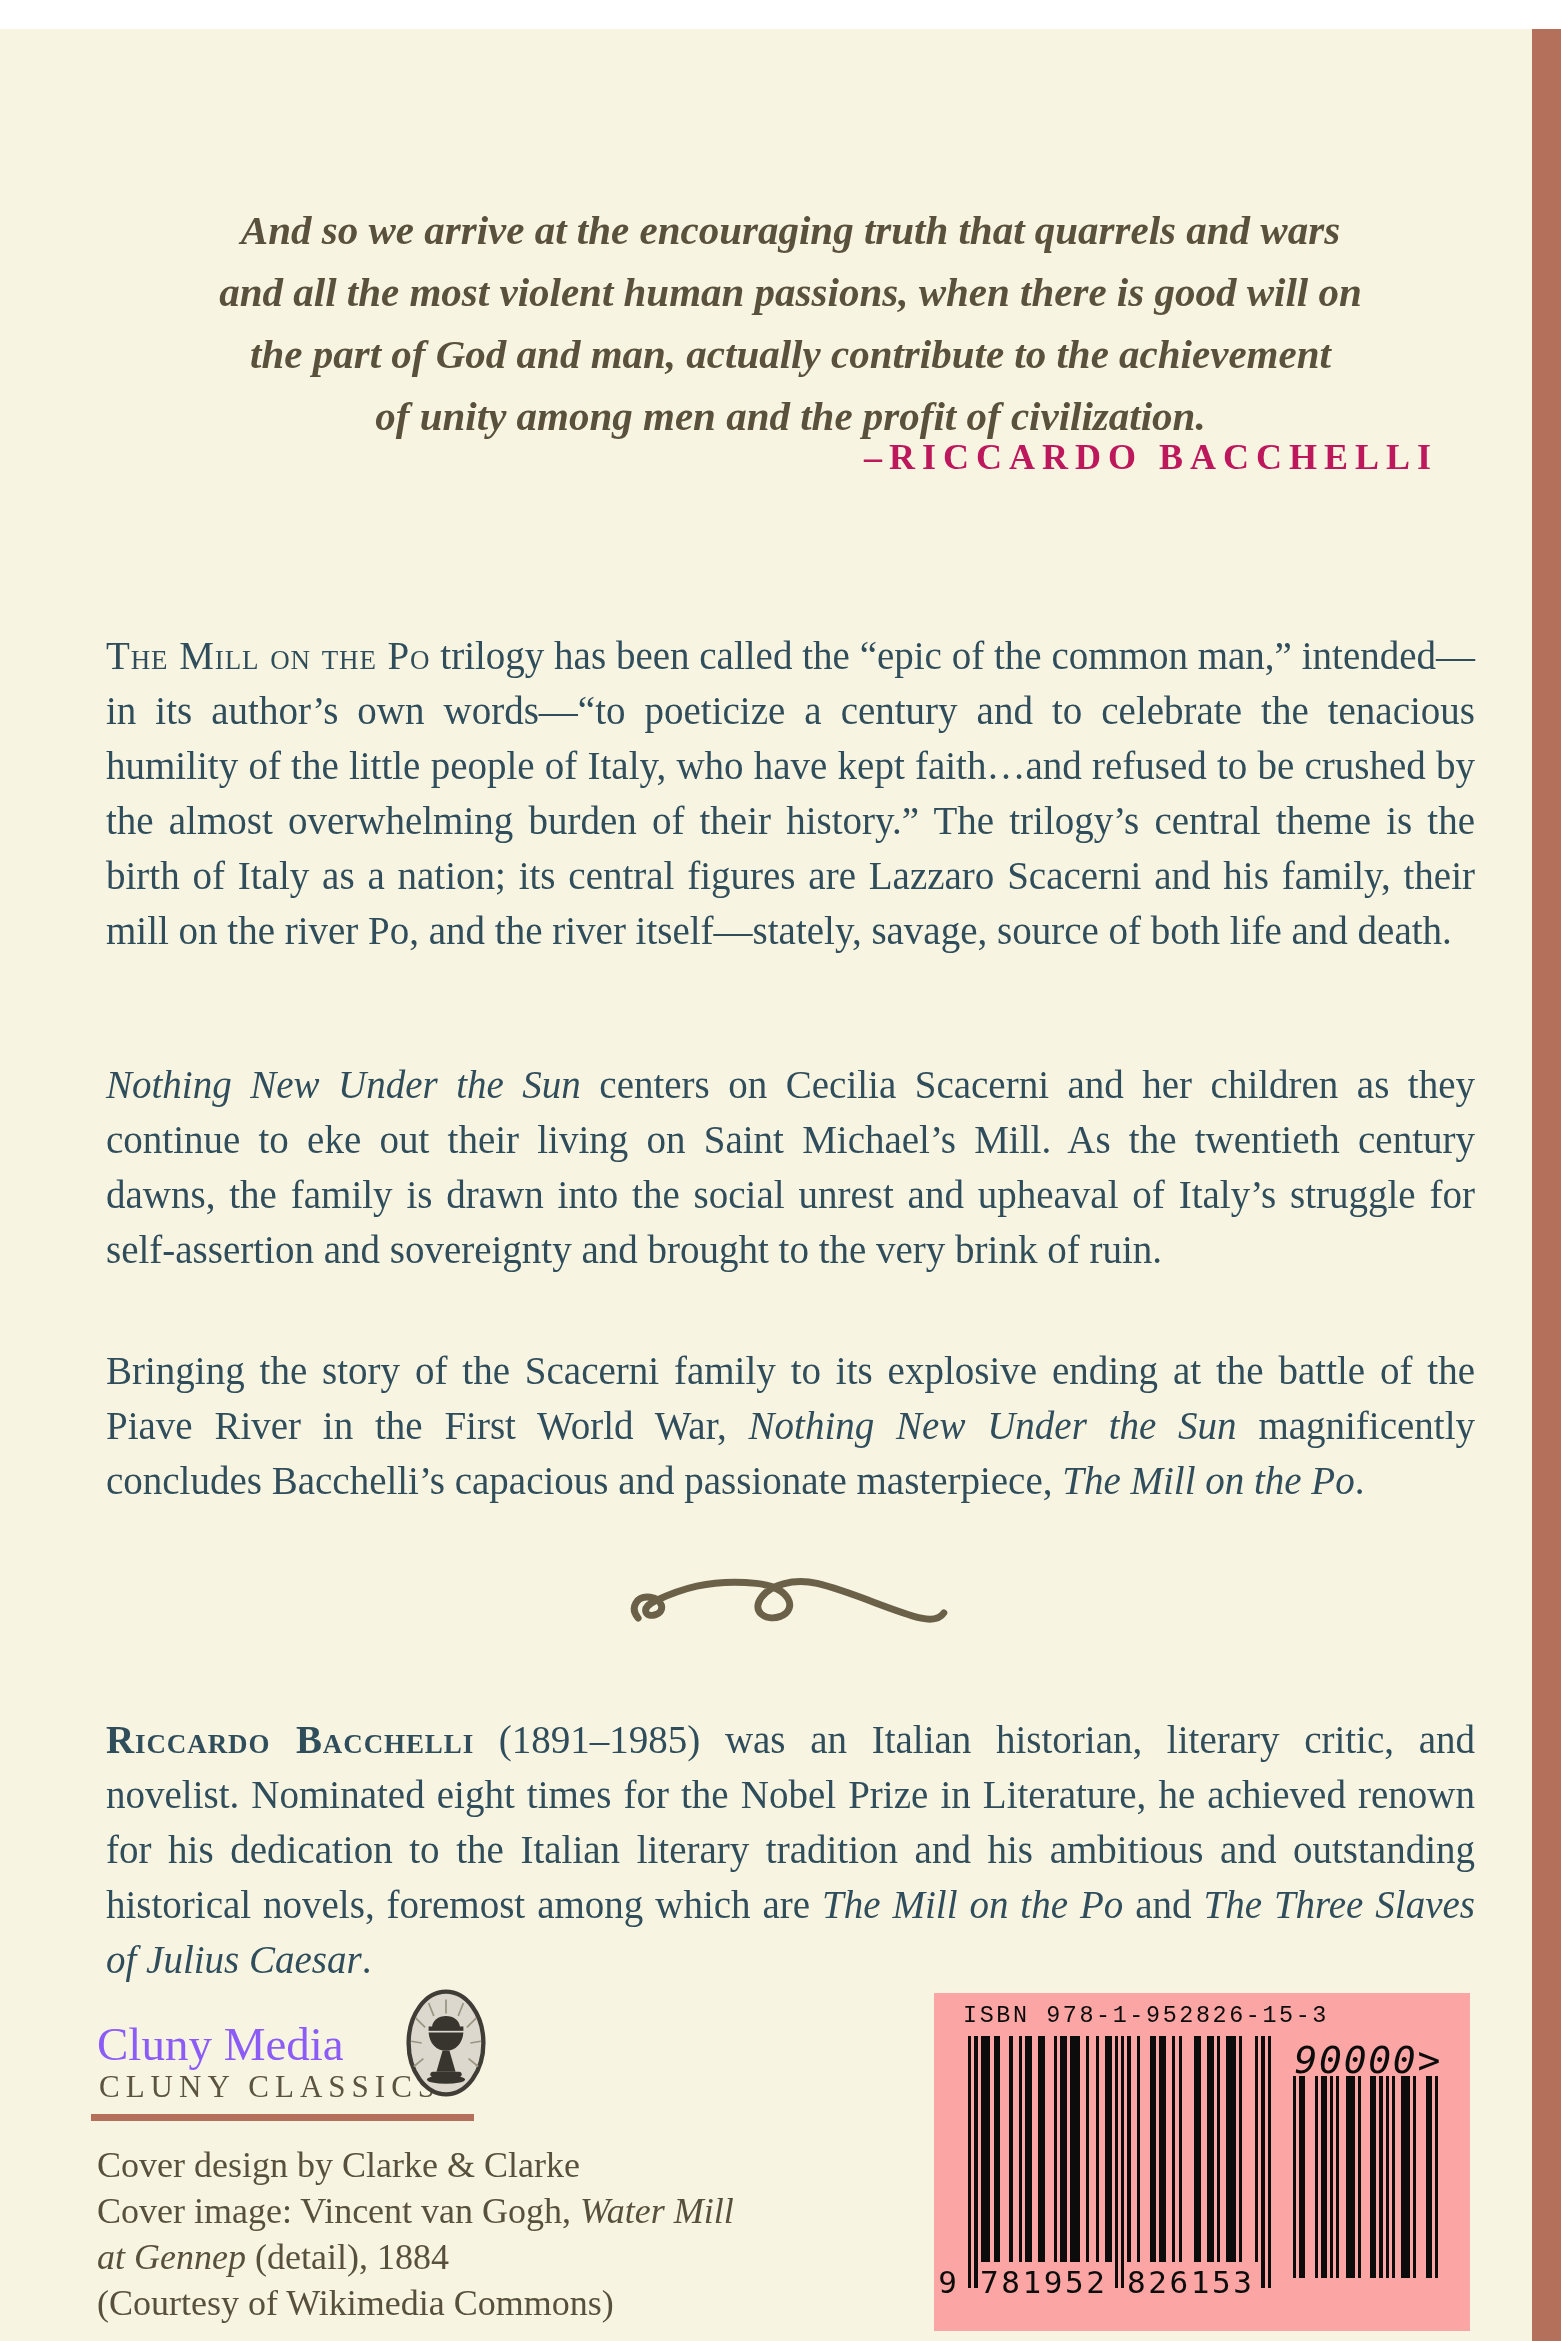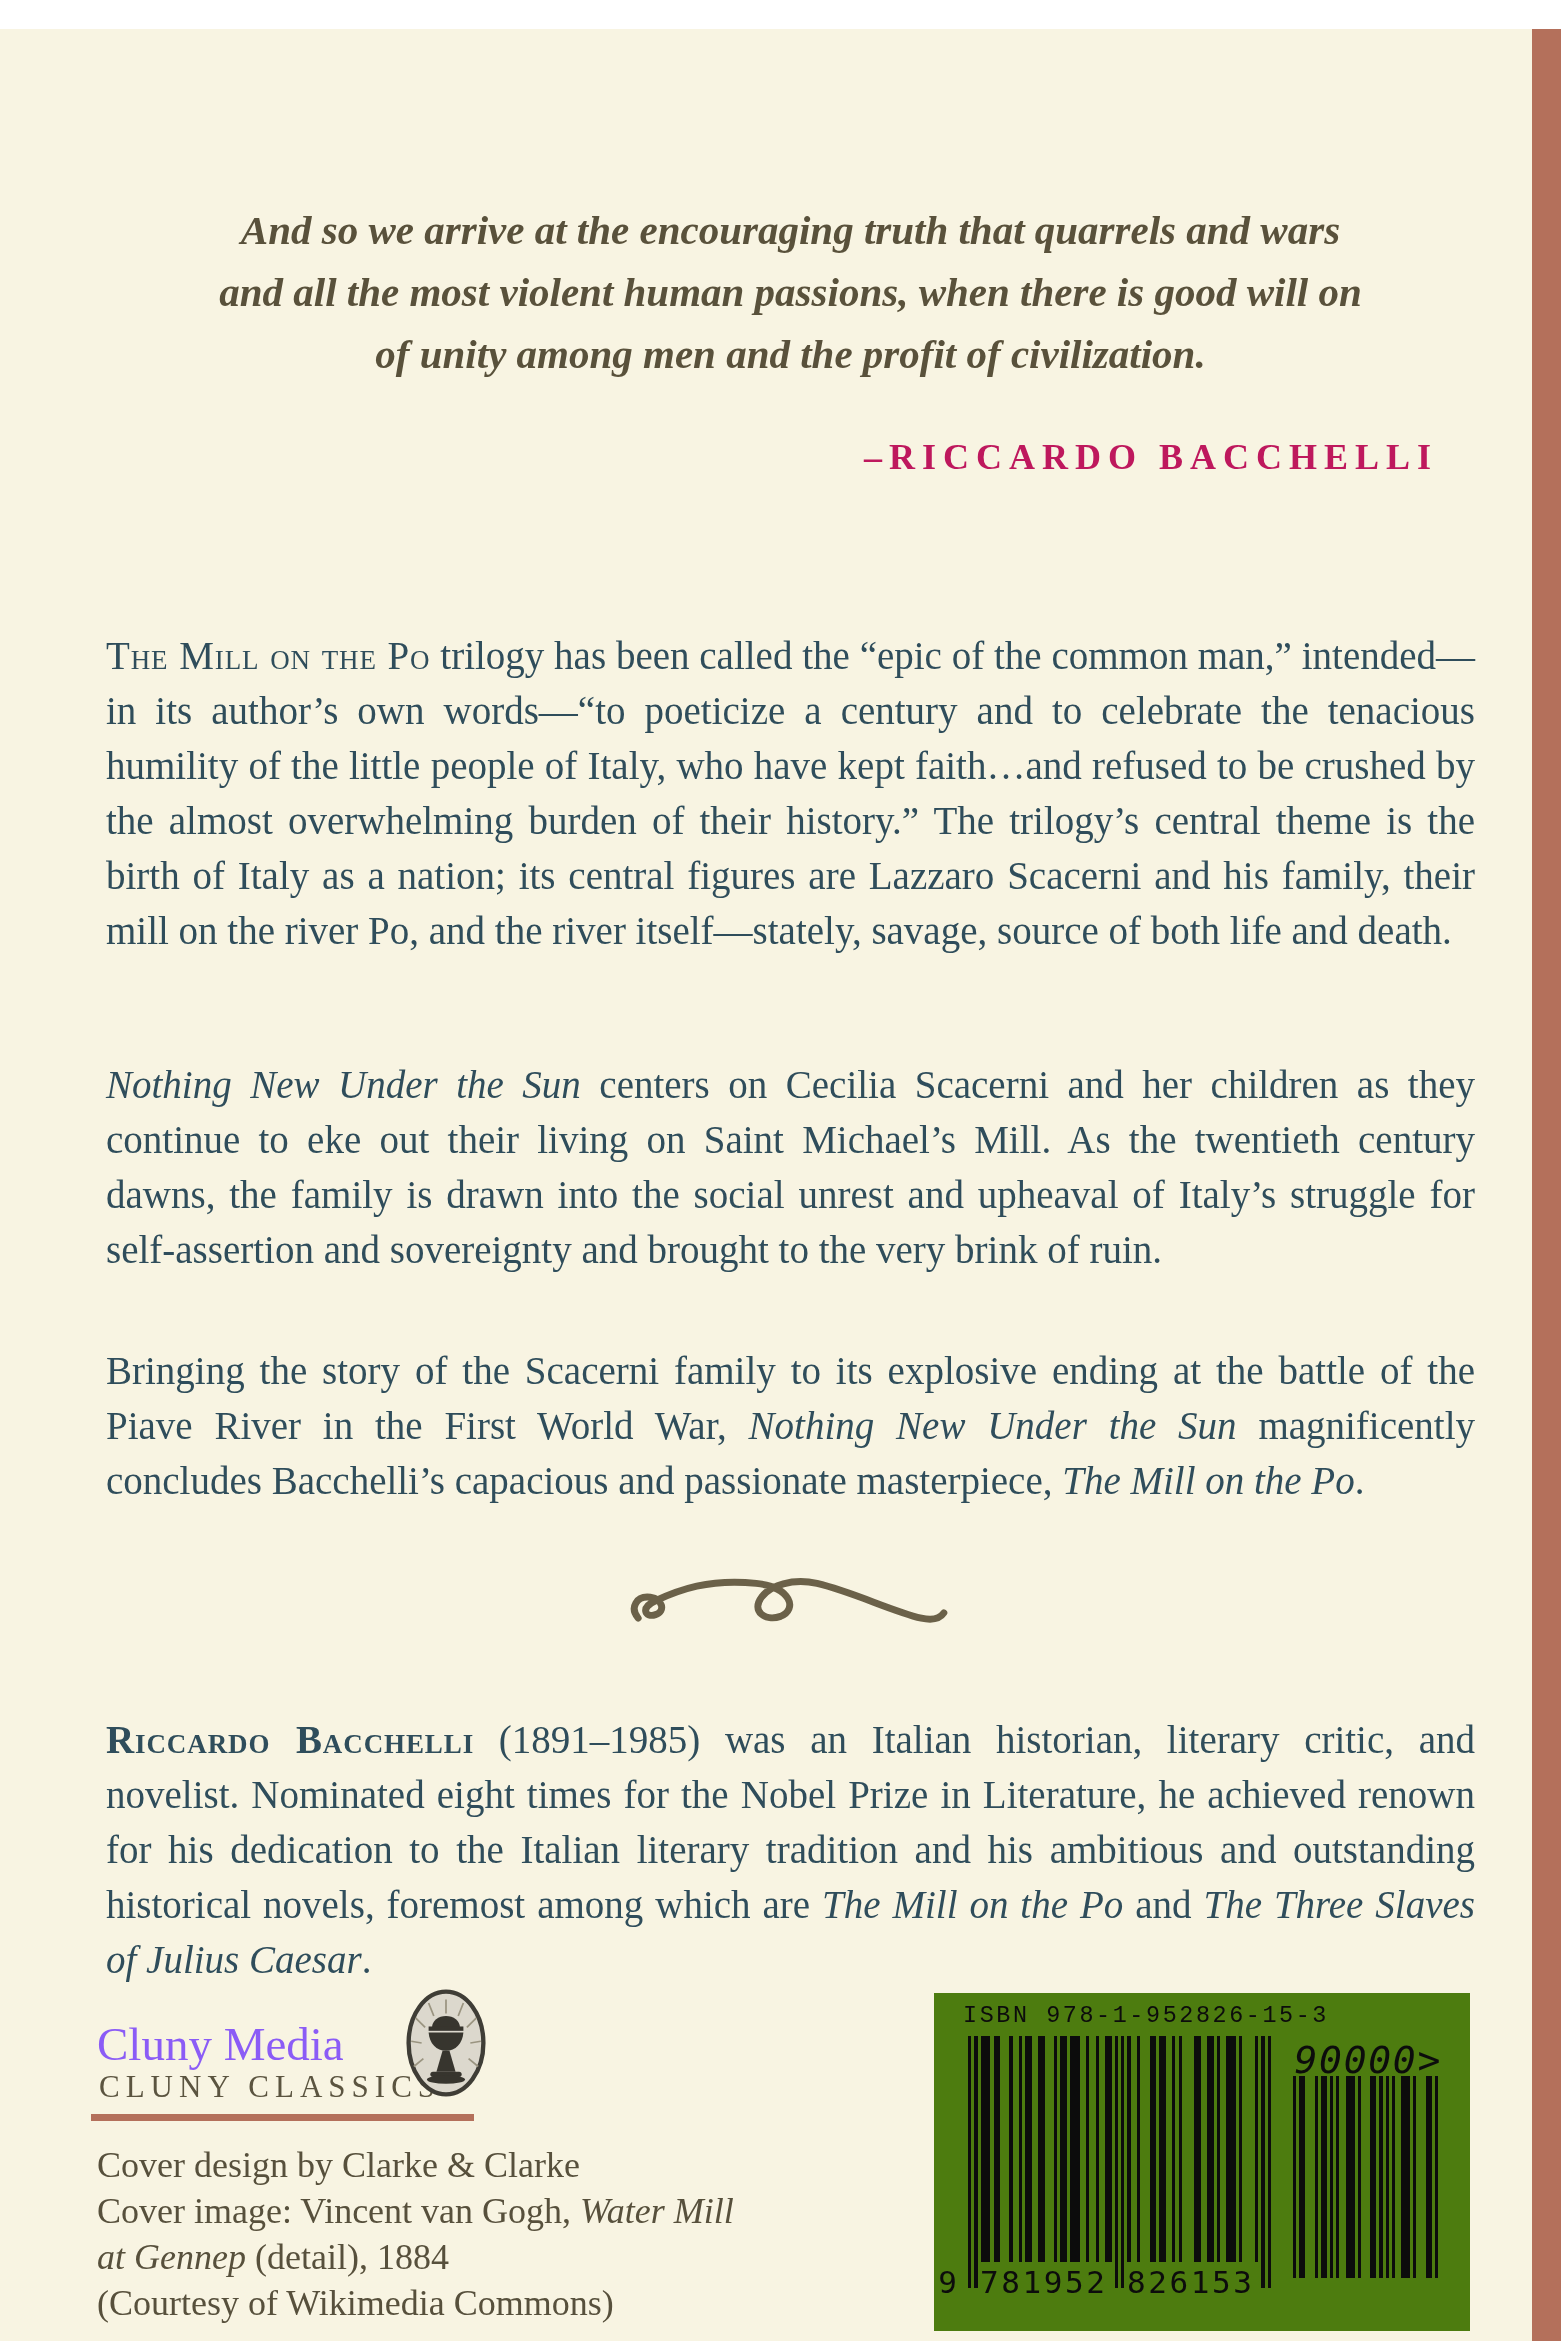--- a/index.html
+++ b/index.html
@@ -64,21 +64,21 @@
     background:#b4705b;
   }
   .credits{
     position:absolute;left:97px;top:2113px;width:486px;
     font-size:36px;line-height:46px;color:#57503c;
   }
   .credits div{white-space:nowrap;}
   
   .barcode-box{
     position:absolute;left:934px;top:1964px;width:536px;height:338px;
-    background:#4d7c0f;
+    background:#fca5a5;
   }
   .isbn-label{
     position:absolute;left:29px;top:10.4px;
     font-family:"Liberation Mono", monospace;font-size:23.4px;
     letter-spacing:2.6px;color:#0c0c0c;white-space:nowrap;
   }
   .main-bars{position:absolute;left:34px;top:43px;}
   .supp-bars{position:absolute;left:356px;top:83px;}
   .price-code{
     position:absolute;left:347px;top:45px;width:161px;
@@ -106,20 +106,21 @@
 
 <div class="page">
 
   <div class="spine-strip"></div>
 
   <div class="content">
 
     <div class="quote">
       <div>And so we arrive at the encouraging truth that quarrels and wars</div>
       <div>and all the most violent human passions, when there is good will on</div>
+      <div>the part of God and man, actually contribute to the achievement</div>
       <div>of unity among men and the profit of civilization.</div>
     </div>
     <div class="attribution">–RICCARDO BACCHELLI</div>
 
     <p class="body p1"><span class="smallcaps">The Mill on the Po</span><span> trilogy has been called the “epic of the common man,” intended—in its author’s own words—“to poeticize a century and to celebrate the tenacious humility of the little people of Italy, who have kept faith…and refused to be crushed by the almost overwhelming burden of their history.” The trilogy’s central theme is the birth of Italy as a nation; its central figures are Lazzaro Scacerni and his family, their mill on the river Po, and the river itself—stately, savage, source of both life and death.</span></p>
 
     <p class="body p2"><span class="italic">Nothing New Under the Sun</span><span> centers on Cecilia Scacerni and her children as they continue to eke out their living on Saint Michael’s Mill. As the twentieth century dawns, the family is drawn into the social unrest and upheaval of Italy’s struggle for self-assertion and sovereignty and brought to the very brink of ruin.</span></p>
 
     <p class="body p3"><span>Bringing the story of the Scacerni family to its explosive ending at the battle of the Piave River in the First World War, </span><span class="italic">Nothing New Under the Sun</span><span> magnificently concludes Bacchelli’s capacious and passionate masterpiece, </span><span class="italic">The Mill on the Po</span><span>.</span></p>
 

